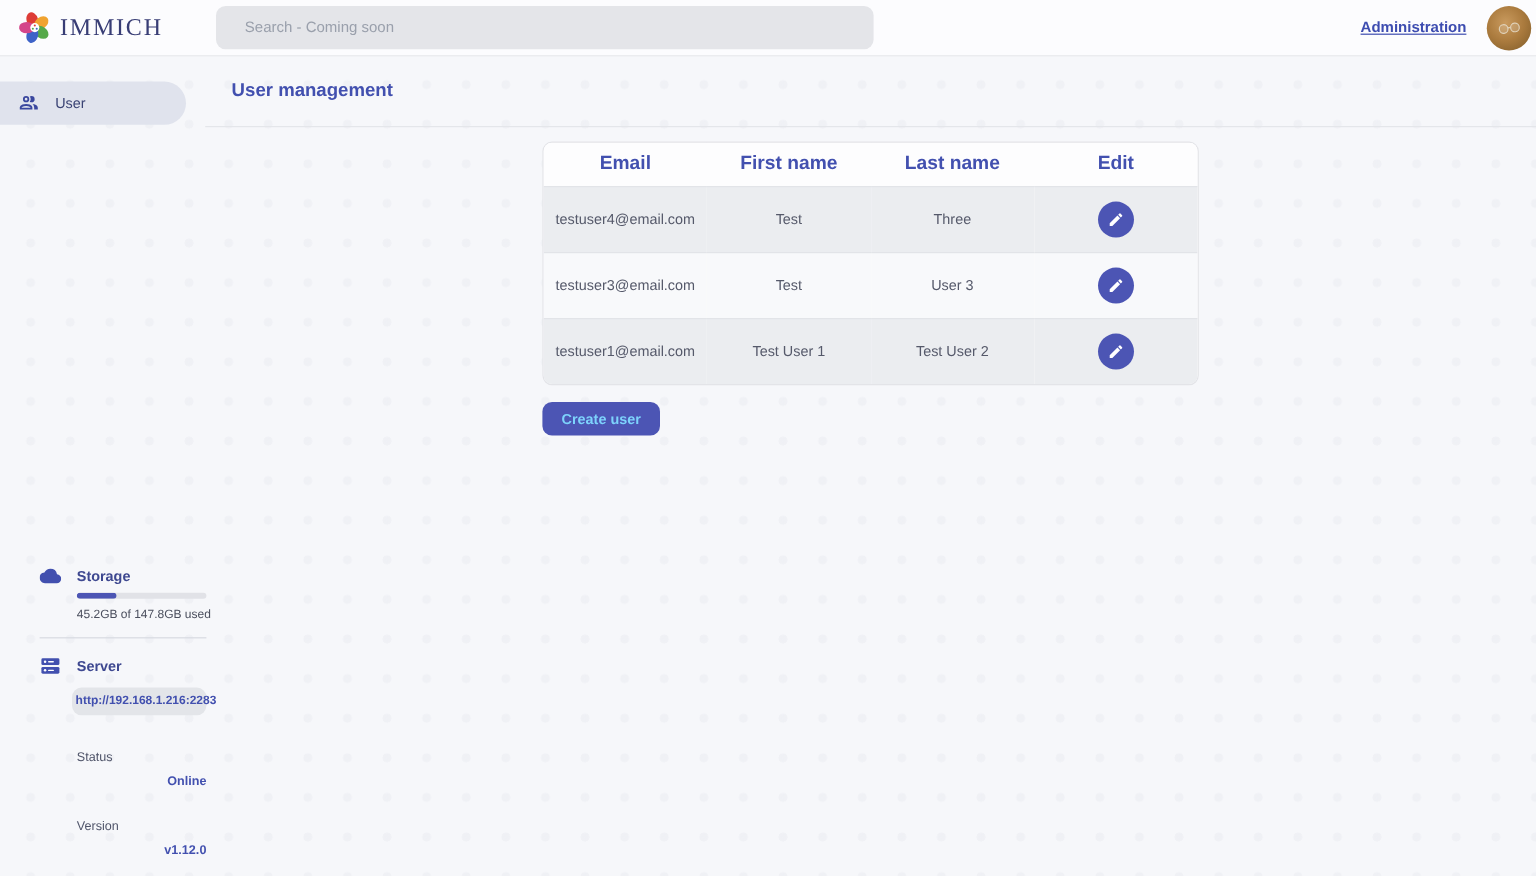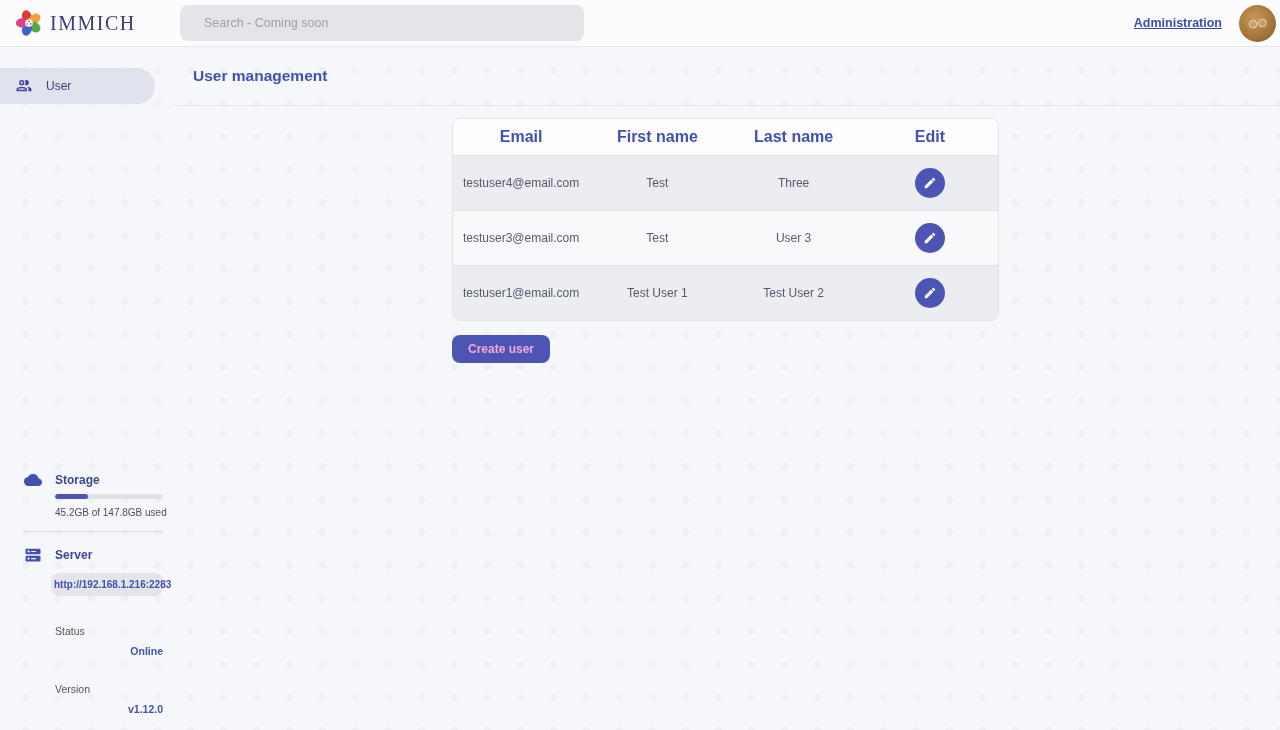--- a/index.html
+++ b/index.html
@@ -7,40 +7,40 @@
   body { font-family:"Liberation Sans", sans-serif; background:#f6f7fa; color:#3c4043; }
 
   .app { width:1280px; height:730px; display:flex; flex-direction:column; }
 
   
   .navbar { height:47px; flex:none; background:#fcfcfe; border-bottom:1px solid #e7e8ec;
             display:flex; align-items:center; padding:0 4px 0 16px; }
   .brand { width:164px; flex:none; display:flex; align-items:center; gap:8px; cursor:pointer; }
   .brand-word { font-family:"Liberation Serif", serif; font-size:20px; letter-spacing:1.5px;
                 color:#383d75; }
-  .search-input { width:404px; height:36px; background:#e4e5e9; border:none; border-radius:8px;
+  .search-input { width:548px; height:36px; background:#e4e5e9; border:none; border-radius:8px;
                   padding:0 24px; font-size:12.5px; color:#6a7080; outline:none; }
   .search-input::placeholder { color:#9aa0ac; }
   .nav-right { margin-left:auto; display:flex; align-items:center; gap:17px; }
   .admin-link { font-size:12.5px; font-weight:700; color:#3d4cb0; text-decoration:underline; cursor:pointer; }
   .avatar { width:37px; height:37px; border-radius:50%; flex:none; cursor:pointer; overflow:hidden;
             background:radial-gradient(circle at 42% 38%, #c99a5e 0%, #ab7b3e 48%, #7d5a28 100%);
             display:flex; align-items:center; justify-content:center; }
 
   
   .app-body { flex:1; display:flex; position:relative;
       background-image:radial-gradient(circle, rgba(130,135,165,0.055) 3.5px, transparent 4px);
       background-size:33px 33px; background-position:9px 7px; }
 
   
   .sidebar { width:171px; flex:none; position:relative; padding-top:21px; }
   .side-item { width:155px; height:36px; background:#e0e3ed; border-radius:0 18px 18px 0;
                display:flex; align-items:center; padding-left:15px; gap:13px; cursor:pointer; }
   .side-item-label { font-size:12px; font-weight:500; color:#3a4374; }
-  .side-footer { position:absolute; left:8px; bottom:15px; width:171px; padding:0 16px; }
+  .side-footer { position:absolute; left:17px; bottom:15px; width:171px; padding:0 16px; }
   .foot-row { display:flex; align-items:center; gap:13px; }
   .foot-icon { width:18px; flex:none; display:flex; }
   .foot-title { font-size:12px; font-weight:700; color:#3e4890; }
   .foot-indent { margin-left:31px; }
   .progress-track { margin-top:7px; height:5px; background:#e1e2e7; border-radius:3px; overflow:hidden; }
   .progress-fill { height:100%; background:#4c55b4; border-radius:3px; }
   .usage-caption { margin-top:8px; font-size:10px; color:#4b4f5e; white-space:nowrap; }
   .foot-divider { border:none; border-top:1px solid #d8dae1; margin:13px 0 14px; }
   .server-url-pill { display:block; background:#e3e5e9; border-radius:8px; padding:6px 3px;
                      margin:9px 0 9px -4px; font-size:10px; font-weight:700; color:#4250af;
@@ -60,21 +60,21 @@
   .table-card { border:1px solid #e3e4e8; border-radius:8px; overflow:hidden; background:#fdfdfe; }
   table { width:100%; border-collapse:separate; border-spacing:0; table-layout:fixed; }
   thead th { height:36px; font-size:16px; font-weight:700; color:#4250af; background:#fdfdfe;
              text-align:center; }
   tbody td { height:55px; font-size:12px; color:#55596a; text-align:center;
              border-top:1px solid #e2e4e8; }
   tbody tr:nth-child(odd)  { background:#ebedf0; }
   tbody tr:nth-child(even) { background:#f8f9fb; }
   .edit-btn { width:30px; height:30px; border:none; border-radius:50%; background:#4c55b4;
               display:inline-flex; align-items:center; justify-content:center; cursor:pointer; }
-  .create-btn { margin-top:14px; background:#4c55b4; color:#f9a8d4; border:none; border-radius:8px;
+  .create-btn { margin-top:14px; background:#4c55b4; color:#7dd3fc; border:none; border-radius:8px;
                 padding:7px 16px; font-size:12px; font-weight:600; font-family:inherit; cursor:pointer; }
 </style>
 </head>
 <body>
 
 <div class="app">
 
   <header class="navbar">
     <div class="brand">
       <span style="display:flex;">

